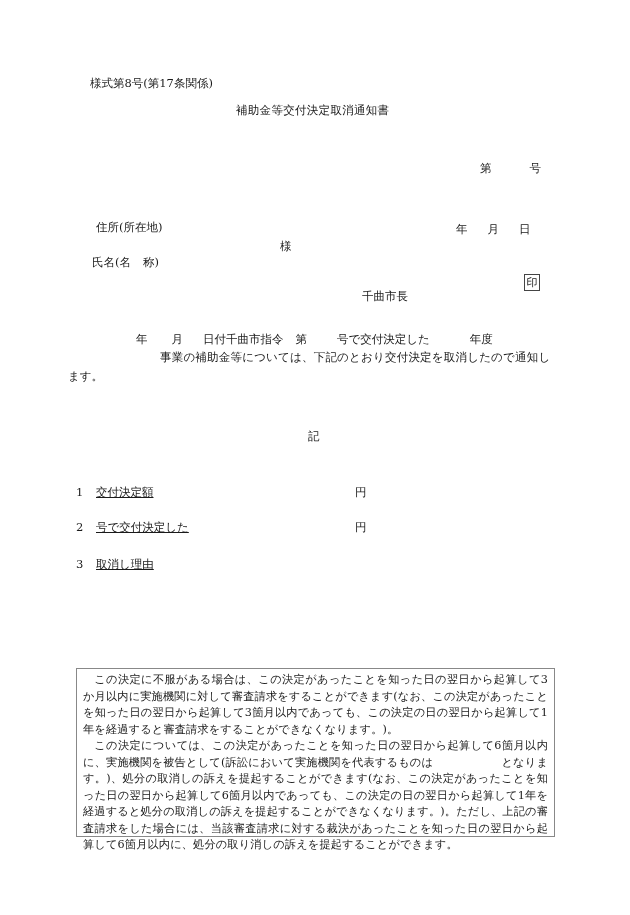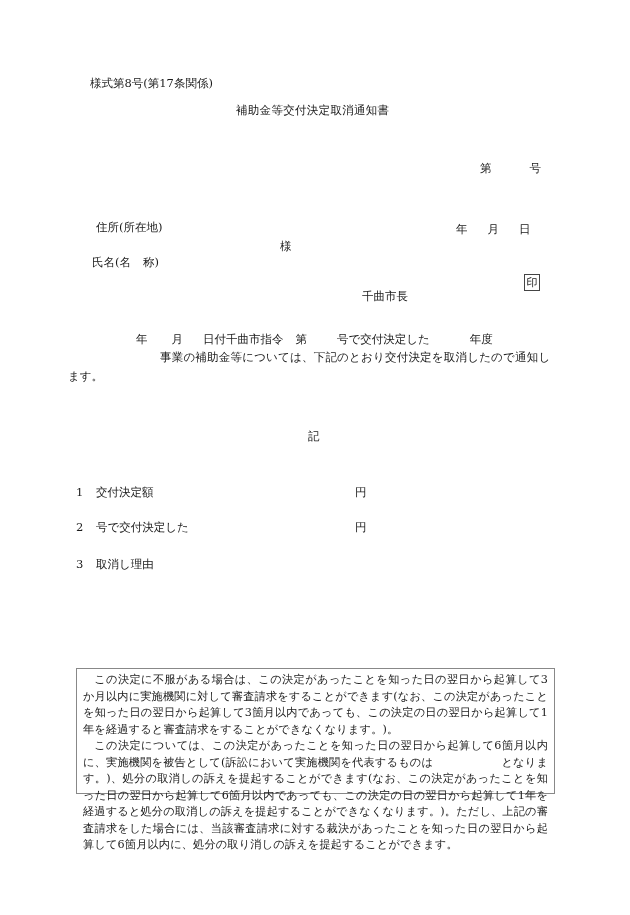--- a/index.html
+++ b/index.html
@@ -35,32 +35,32 @@
       border: 1px solid #444;
       font-size: 11px;
       line-height: 15px;
       text-align: center;
     }
     .body-line1 { left: 136px; top: 334px; }
     .body-line1 .g { display: inline-block; }
     .body-line2 { left: 160px; top: 352px; letter-spacing: 0.2px; }
     .body-line3 { left: 68px; top: 371px; }
     .ki { left: 308px; top: 431px; }
-    .item { left: 76px; }
+    .item { left: 76px; text-decoration: underline; }
     .item .num { display: inline-block; width: 20px; }
     .item1 { top: 487px; }
     .item2 { top: 522px; }
     .item3 { top: 559px; }
     .yen { left: 355px; }
     .yen1 { top: 487px; }
     .yen2 { top: 522px; }
     .notice-box {
       position: absolute;
       left: 76px; top: 668px;
-      width: 479px; height: 126px;
+      width: 479px; height: 169px;
       border: 1.5px solid #888;
       box-sizing: border-box;
       padding: 3px 6px 0 6px;
     }
     .notice-box p {
       margin: 0;
       font-size: 11.2px;
       line-height: 16.5px;
       text-indent: 1em;
       text-align: justify;

